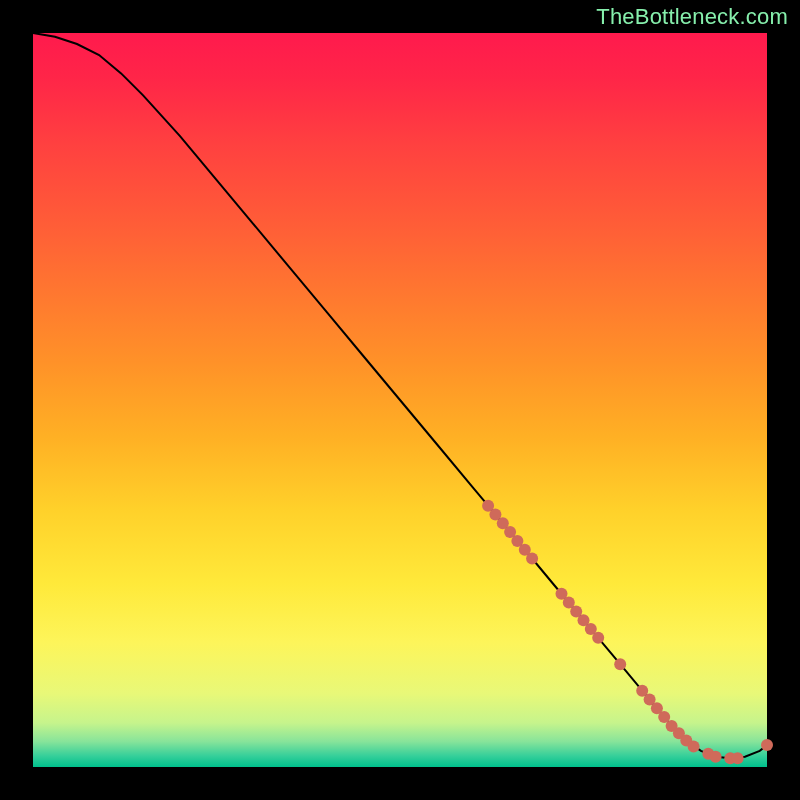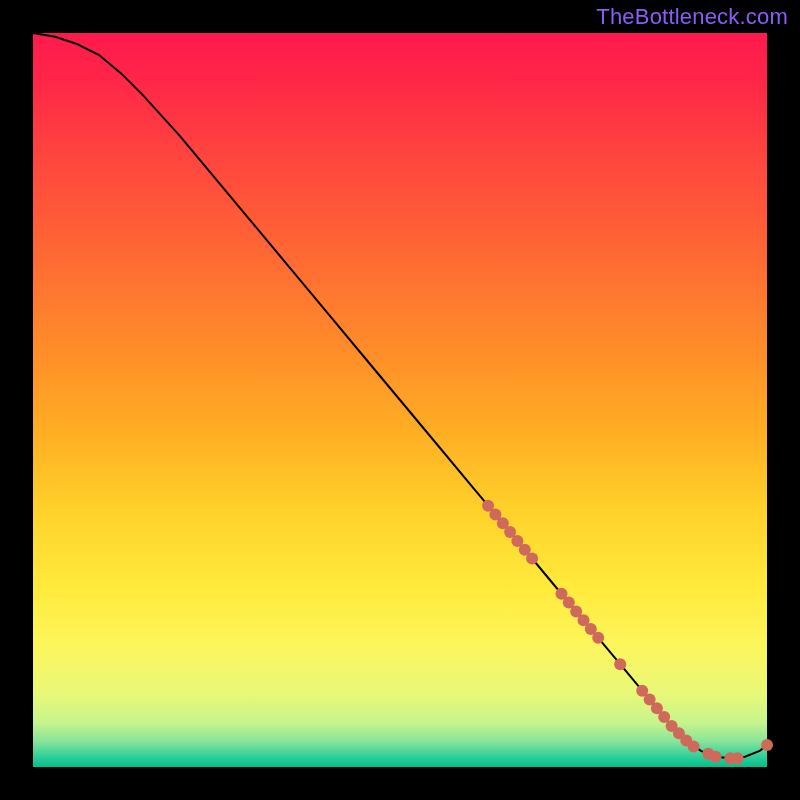--- a/index.html
+++ b/index.html
@@ -18,21 +18,21 @@
   svg {
     display: block;
   }
   .watermark {
     position: absolute;
     top: 4px;
     right: 12px;
     font-family: Arial, Helvetica, sans-serif;
     font-size: 22px;
     font-weight: 500;
-    color: #8b5cf6;
+    color: #86efac;
     letter-spacing: 0.2px;
   }
 </style>
 </head>
 <body>
 
 <div class="wrap">
   <svg id="chart" width="800" height="800" viewBox="0 0 800 800">
     <defs>
       <linearGradient id="heat" x1="0" y1="0" x2="0" y2="1">

